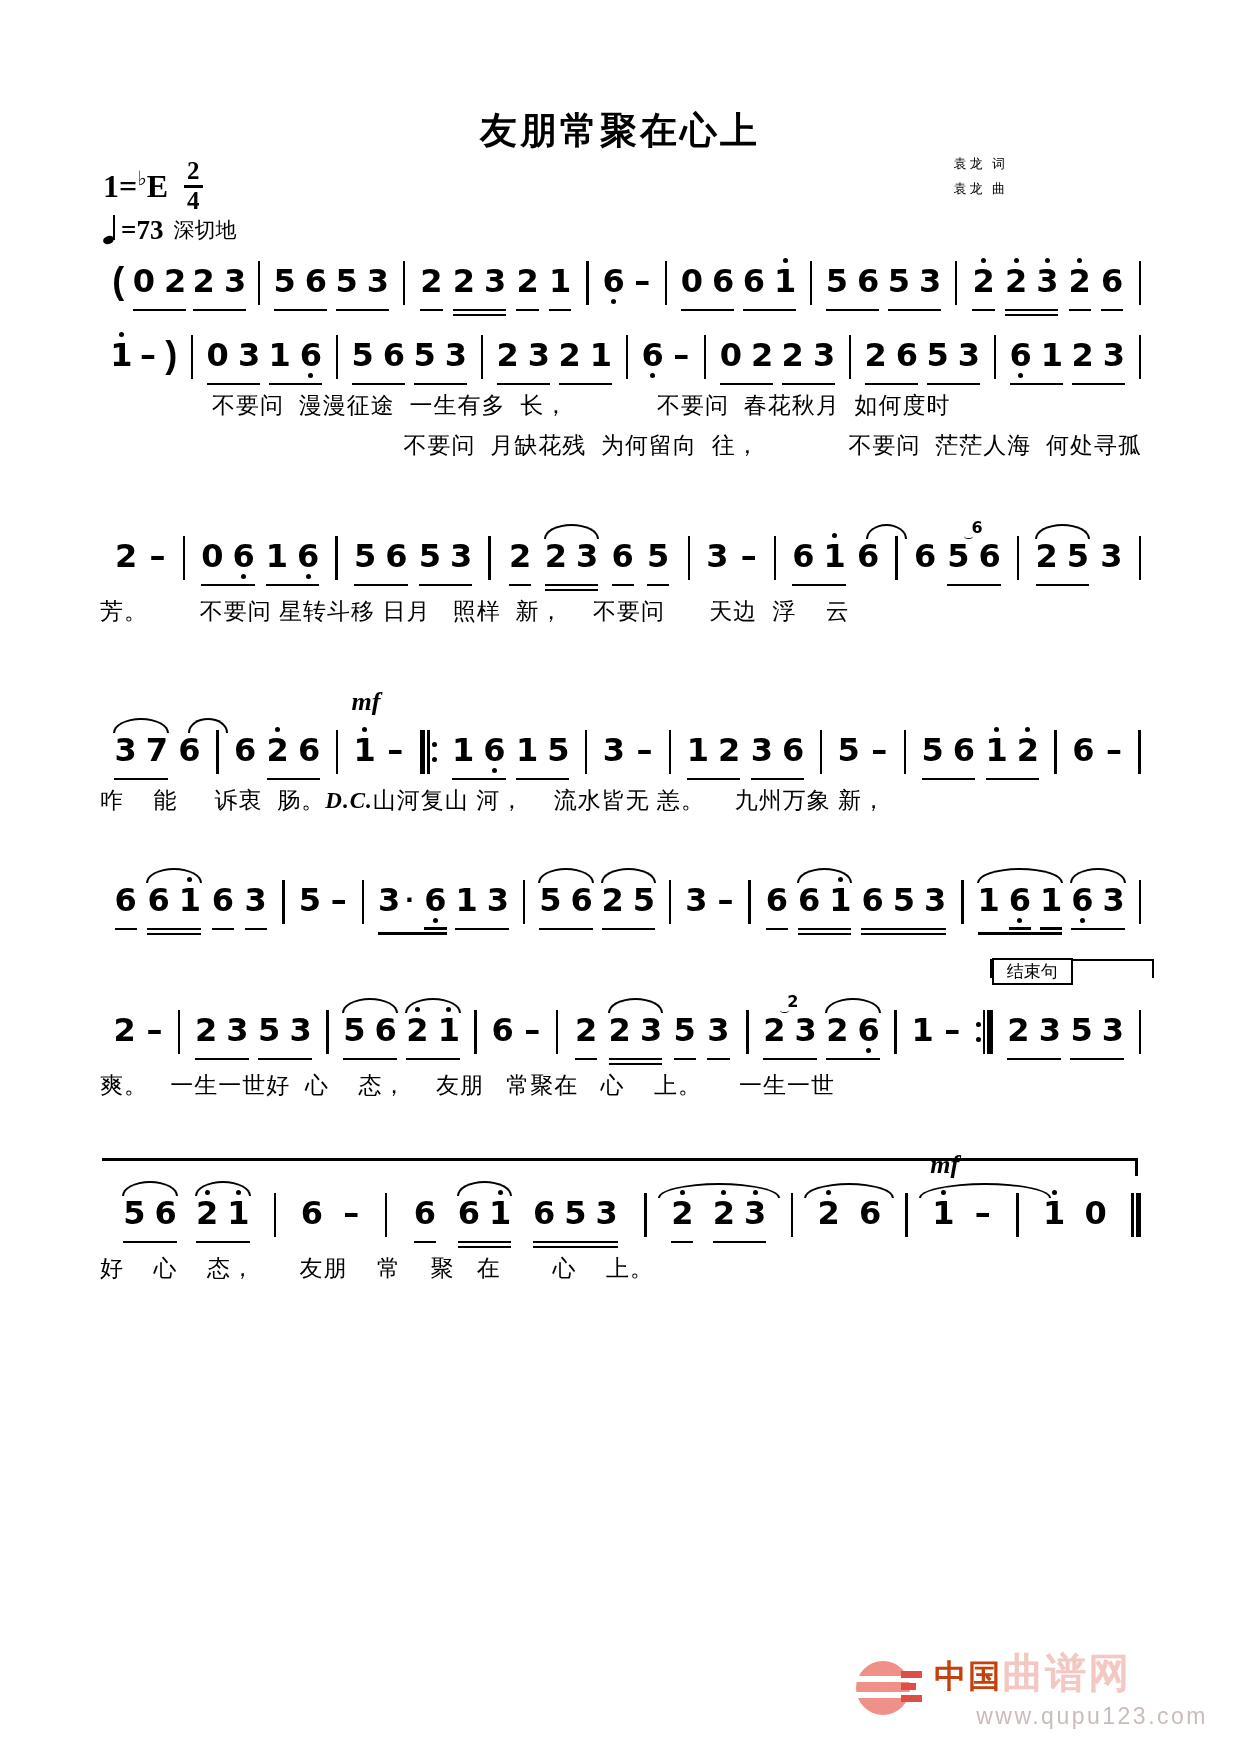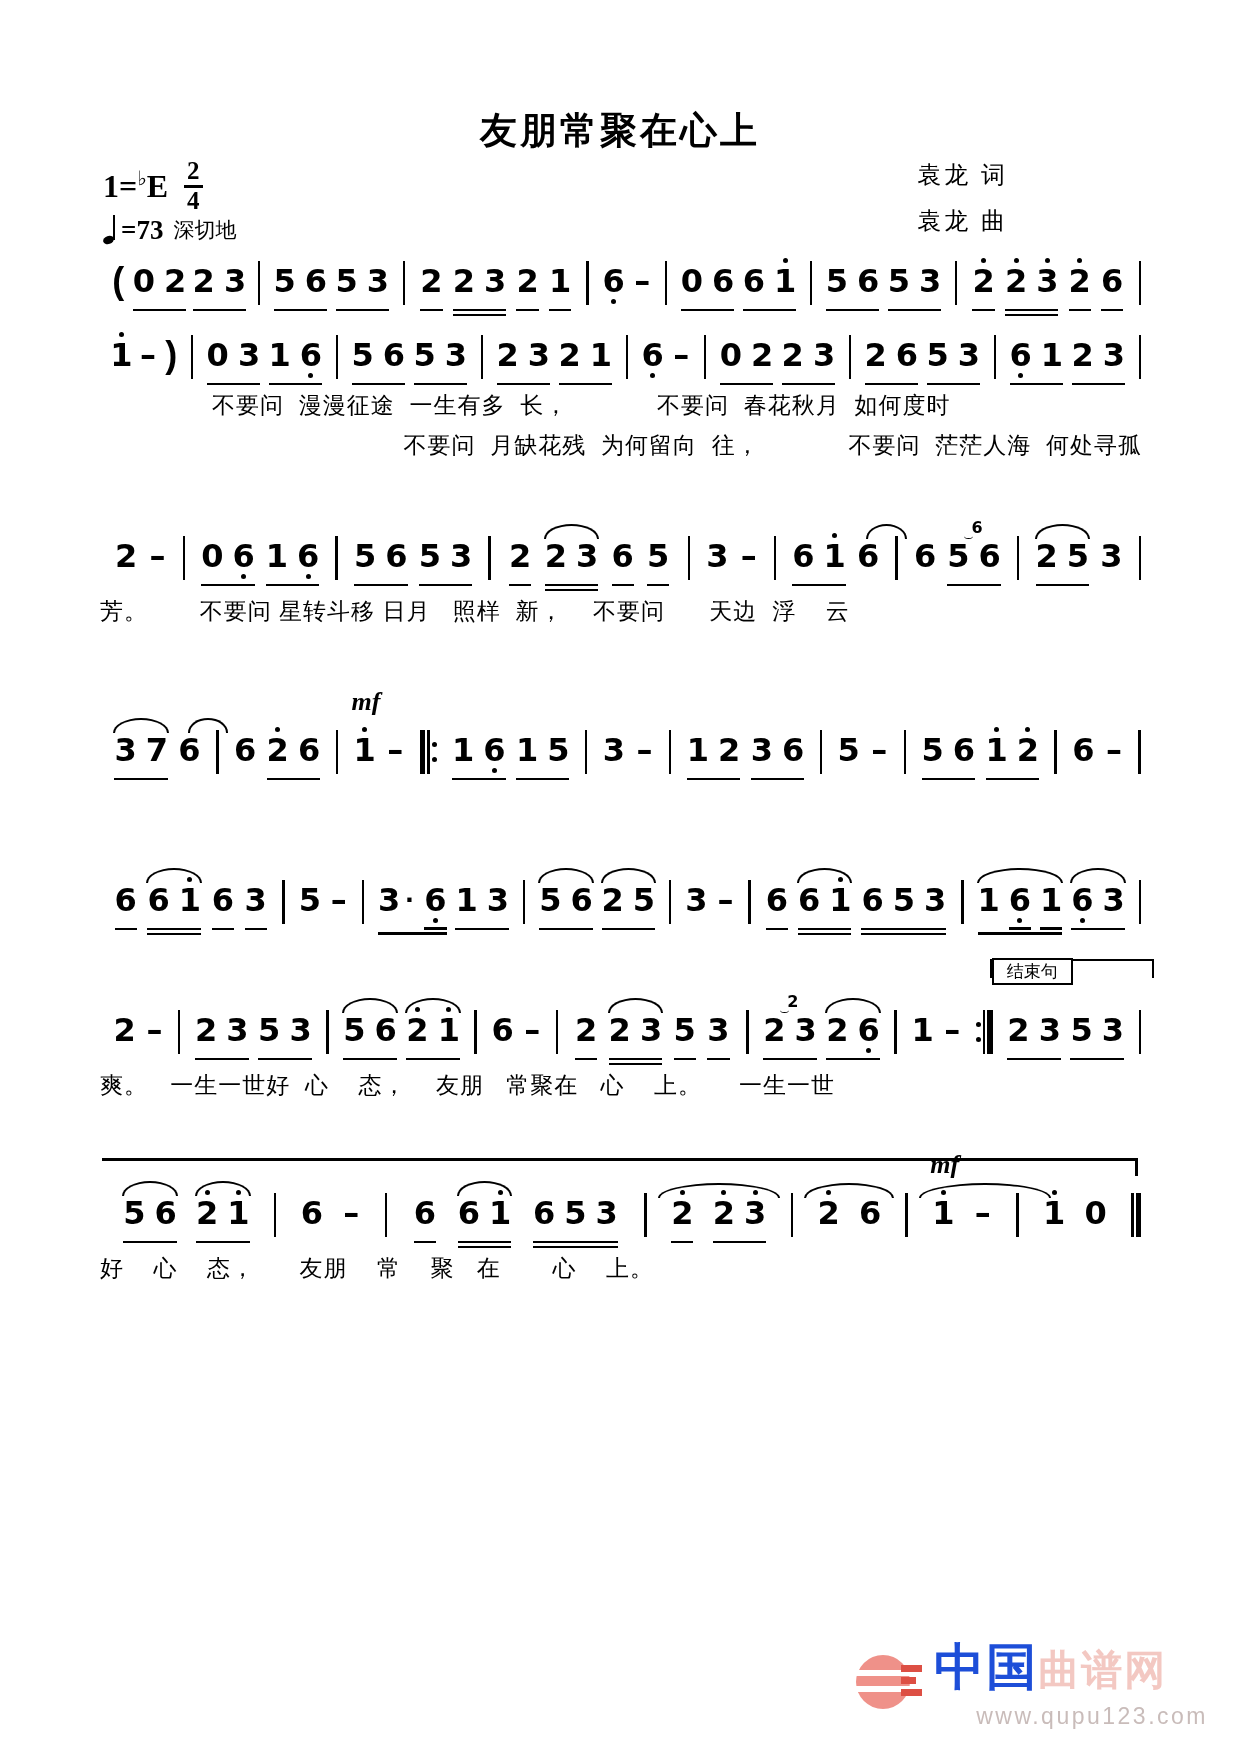--- a/index.html
+++ b/index.html
@@ -1,21 +1,21 @@
 <!DOCTYPE html>
 <html><head>
 <meta charset="utf-8">
 <style>
   html,body{margin:0;padding:0;background:#fff;}
   .page{position:relative;width:1240px;height:1754px;background:#ffffff;overflow:hidden;
         font-family:"Liberation Sans",sans-serif;color:#000;}
   
   .title{position:absolute;top:106px;left:0;right:0;text-align:center;
          font-size:37px;font-weight:bold;letter-spacing:3px;}
-  .credits{position:absolute;top:152px;right:232px;font-size:24px;line-height:1.9;
+  .credits{position:absolute;top:152px;right:232px;font-size:13px;line-height:1.9;
            letter-spacing:3px;text-align:left;}
   .keyblock{position:absolute;top:158px;left:103px;}
   .keyrow{display:flex;align-items:center;font-family:"Liberation Serif",serif;font-weight:bold;}
   .keytxt{font-size:32px;}
   .flat{font-family:"DejaVu Sans",sans-serif;font-size:20px;vertical-align:top;
         position:relative;top:-8px;font-weight:bold;}
   .frac{display:inline-flex;flex-direction:column;align-items:center;margin-left:16px;
         font-size:25px;line-height:1.05;}
   .frac .num{border-bottom:3px solid #000;padding:0 3px 1px 3px;}
   .temporow{display:flex;align-items:center;font-family:"Liberation Serif",serif;}
@@ -68,21 +68,21 @@
   
   .watermark{position:absolute;right:32px;bottom:24px;display:flex;align-items:center;gap:12px;}
   .logo{position:relative;width:66px;height:58px;flex:none;}
   .circ{position:absolute;left:0;top:2px;width:54px;height:54px;border-radius:50%;
         background:linear-gradient(#ef9189 0 28%,#fff 28% 38%,#ef9189 38% 58%,#fff 58% 68%,#ef9189 68% 100%);}
   .bars{position:absolute;right:0;top:12px;display:flex;flex-direction:column;gap:5px;align-items:flex-start;}
   .bars i{display:block;width:21px;height:7px;background:#dd4f44;}
   .bars i:nth-child(2){width:15px;}
   .wm-text{display:flex;flex-direction:column;}
   .wm-row1{display:flex;align-items:baseline;letter-spacing:2px;}
-  .cn1{font-size:50px;font-weight:bold;color:#1d4ed8;}
+  .cn1{font-size:32px;font-weight:bold;color:#c2410c;}
   .cn2{font-size:41px;font-weight:bold;color:#f3c8c2;}
   .wm-url{font-size:23px;color:#c9bcba;letter-spacing:2.5px;margin:2px 0 0 42px;}
 </style>
 </head>
 <body>
 
 <div class="page">
   <div class="title">友朋常聚在心上</div>
 
   <div class="credits">
@@ -1099,20 +1099,21 @@
                 <span class="note">
                   <i class="odot off"></i>
                   <span class="digit">–</span>
                   <i class="odot off"></i>
                 </span>
               </span>
             </span>
           </div>
           <i class="bline"></i>
         </div>
+        <div class="lyrics" style="padding-left: 0px;"><span>咋    能     诉衷  肠。</span><span class="em">D.C.</span><span>山河复山 河，    流水皆无 恙。    九州万象 新，</span></div>
       </div>
       <div class="system" style="top: 875px;">
         <div class="notes-row">
           <div class="measure" style="flex-grow: 4;">
             <span class="group">
               <span class="g-notes">
                 <span class="note">
                   <i class="odot off"></i>
                   <span class="digit">6</span>
                   <i class="odot off"></i>

